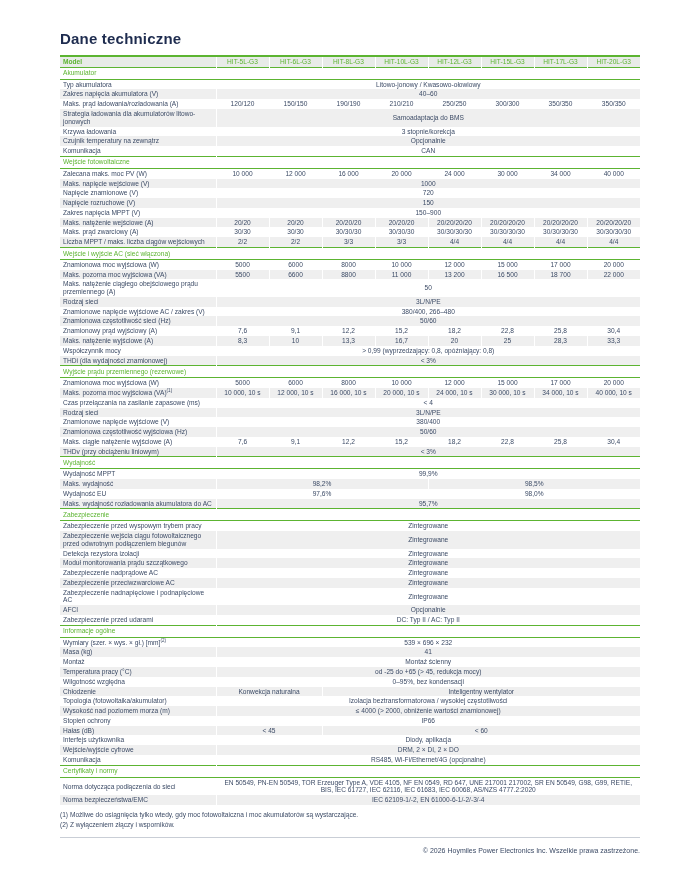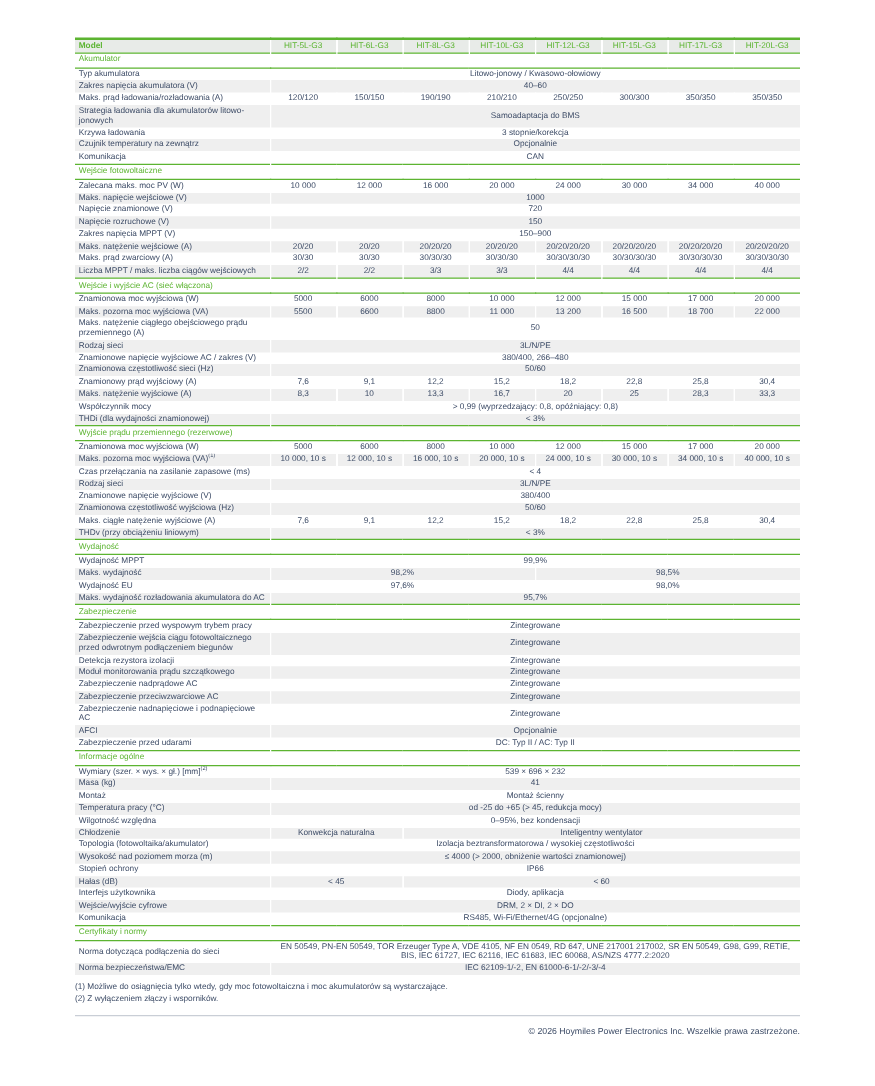--- a/index.html
+++ b/index.html
@@ -18,20 +18,21 @@
   tr.section-row td{color:#5cb431;background:#fff;border-top:1px solid #5cb431;border-bottom:1px solid #5cb431;padding:1.6px 3px;}
   sup{font-size:4.6px;vertical-align:super;line-height:0;}
   .footnotes{margin-top:5px;font-size:6.6px;line-height:1.55;color:#3c4b66;}
   .divider{width:580px;border-top:1px solid #c9ced6;margin-top:7px;}
   .footer{width:580px;text-align:right;font-size:7px;color:#3c4b66;margin-top:9px;}
 </style>
 </head>
 <body>
 
 <div class="page">
+  <h1 class="title">Dane techniczne</h1>
 
   <table class="spec">
     <colgroup>
       <col style="width:156px">
       <col>
         <col>
         <col>
         <col>
         <col>
         <col>

